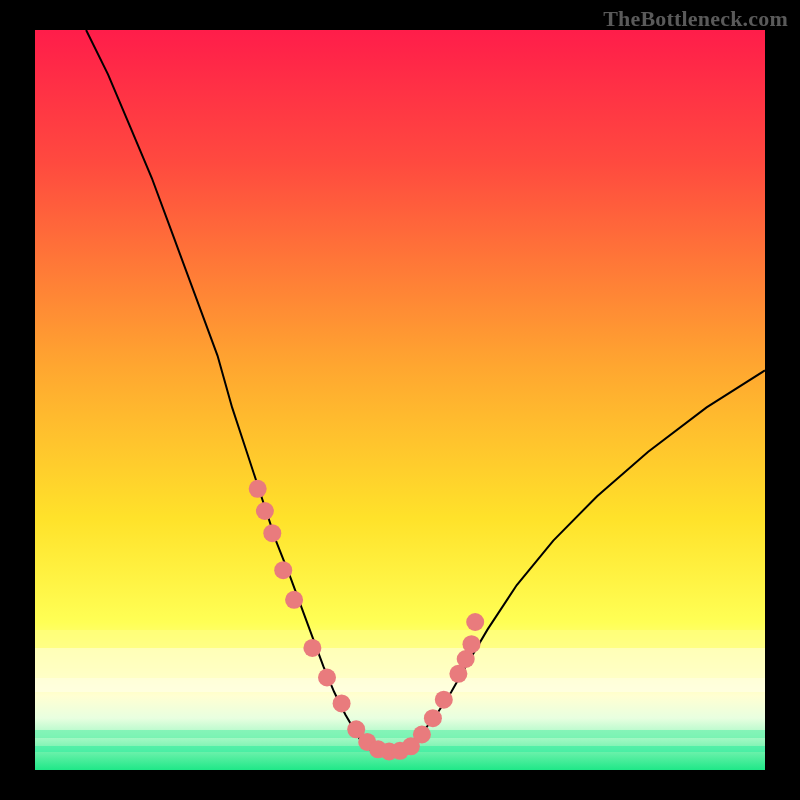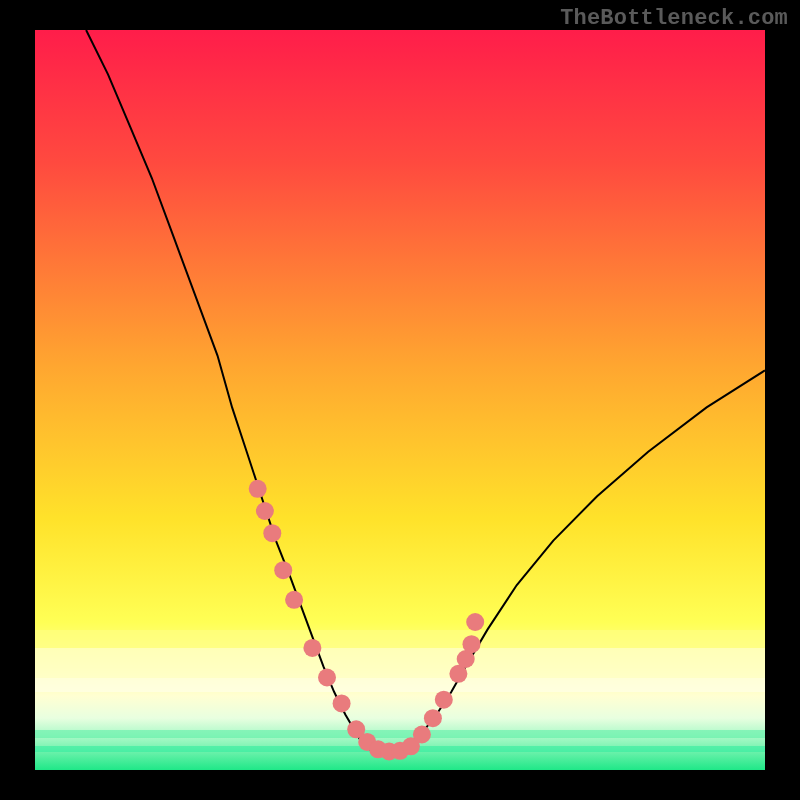--- a/index.html
+++ b/index.html
@@ -23,21 +23,21 @@
     left: 35px;
     top: 30px;
     width: 730px;
     height: 740px;
     overflow: hidden;
   }
   .watermark {
     position: absolute;
     top: 6px;
     right: 12px;
-    font-family: Liberation Mono, monospace;
+    font-family: Liberation Serif, serif;
     font-size: 22px;
     font-weight: bold;
     color: #5a5a5a;
     letter-spacing: 0.2px;
   }
   
   .grad {
     position: absolute;
     left: 0; right: 0; top: 0;
     height: 100%;

